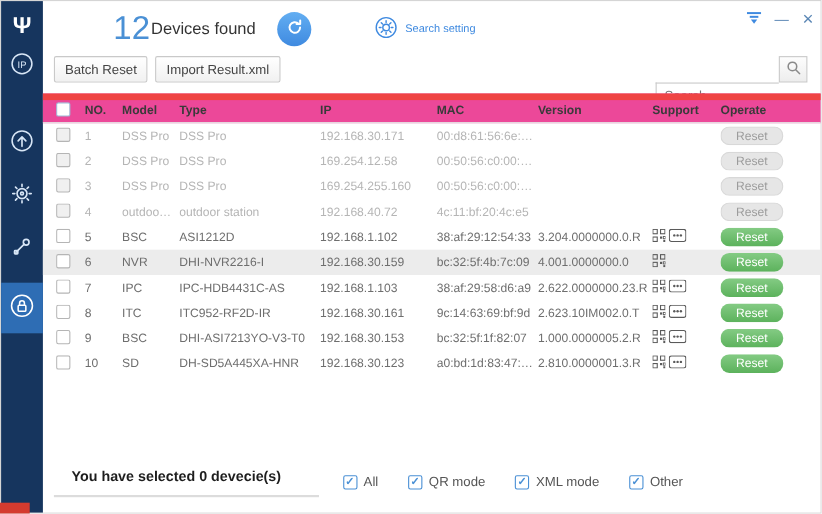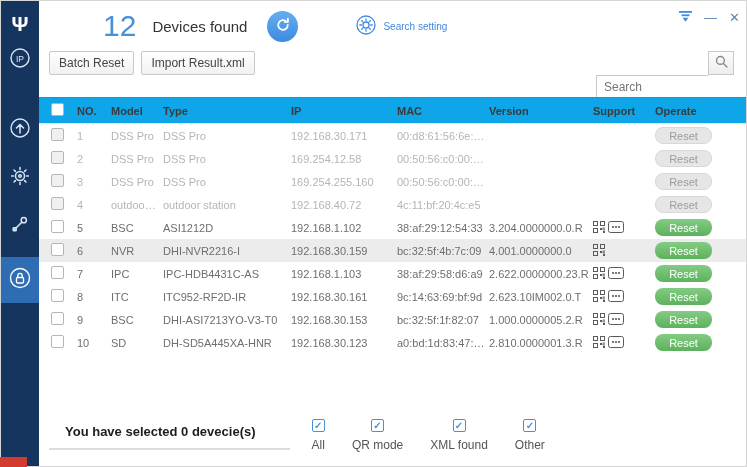--- a/index.html
+++ b/index.html
@@ -12,58 +12,58 @@
   .side-item { width:38px; height:34px; display:flex; align-items:center; justify-content:center; cursor:pointer; }
   .logo { height:38px; margin-top:4px; font-size:21px; font-weight:bold; color:#fff; }
   .mt-lg { margin-top:36px; } .mt-md { margin-top:14px; }
   .side-item.active { height:46px; background:#2e6db4; margin-top:14px; }
 
   
   .main { flex:1; display:flex; flex-direction:column; position:relative; }
 
   .topbar { height:50px; display:flex; align-items:center; position:relative; }
   .count { color:#4a90d5; font-size:30px; margin-left:64px;text-align:center; }
-  .found { font-size:15px; color:#333; margin-left:16px; }
+  .found { font-size:15px; color:#333; margin-left:1px; }
   .refresh-btn { width:31px; height:31px; border-radius:50%; border:none; cursor:pointer;
     background:linear-gradient(#63aef2,#3f8ae0); margin-left:20px; display:flex; align-items:center; justify-content:center; }
   .search-setting { margin-left:58px; display:flex; align-items:center; gap:7px; color:#3f8ae0; font-size:10px; cursor:pointer; }
   .win-controls { position:absolute; right:6px; top:10px; display:flex; align-items:center; gap:12px; }
   .win-btn { background:none; border:none; color:#5b87b5; font-size:13px; cursor:pointer; line-height:1; }
 
   .toolbar { height:34px; display:flex; align-items:flex-start; padding:0 12px 0 10px; gap:7px; }
   .tool-btn { font-family:inherit; font-size:12px; color:#444; padding:4px 9px; background:linear-gradient(#fff,#f1f1f1);
     border:1px solid #c9c9c9; border-radius:2px; cursor:pointer; }
   .search-box { margin-left:auto; display:flex; }
   .search-box input { width:112px; height:24px; border:1px solid #c9c9c9; border-right:none; font-size:12px; padding:0 7px; outline:none; font-family:inherit; color:#555;margin-top:24px; }
   .mag-btn { width:26px; height:24px; border:1px solid #c9c9c9; background:linear-gradient(#fdfdfd,#ededed); cursor:pointer; display:flex; align-items:center; justify-content:center; }
 
   .grid { display:grid; grid-template-columns:26px 34px 52px 128px 106px 92px 104px 62px 1fr; align-items:center; padding:0 8px 0 12px; }
-  .thead { background:#0ea5e9; height:27px; font-size:11px; font-weight:bold; color:#3a3a3a;
-    border-top:1px solid #ef4444; border-bottom:1px solid #e6e6e6;margin-top:12px; }
+  .thead { background:#ec4899; height:27px; font-size:11px; font-weight:bold; color:#3a3a3a;
+    border-top:6px solid #ef4444; border-bottom:1px solid #e6e6e6; }
   .trow { height:23px; font-size:11px; color:#6e6e6e; }
   .trow.hl { background:#ececec; }
   .trow.disabled { color:#b5b5b5; }
   .cell { overflow:hidden; white-space:nowrap; text-overflow:ellipsis; padding-right:4px; }
   .support { display:flex; gap:3px; align-items:center; }
 
   .cb { width:13px; height:13px; border:1px solid #b5b5b5; border-radius:2px; background:#fff; display:inline-block; cursor:pointer; }
   .trow.disabled .cb { background:#f0f0f0; }
   .cb.checked { border-color:#4a90d5; color:#4a90d5; }
   .cb.checked::after { content:"\2713"; display:block; text-align:center; font-size:10px; line-height:12px; font-weight:bold; }
   .thead .cb { border-color:#9db9d6; }
 
   .reset-btn { width:57px; height:17px; border:none; border-radius:8px; font-family:inherit; font-size:11px; line-height:16px;
     color:#fff; background:linear-gradient(#84cb84,#5cb25c); cursor:pointer; padding:0; }
   .reset-btn.off { background:#e6e6e6; color:#9c9c9c; border:1px solid #d8d8d8; cursor:default; }
 
   .footer { margin-top:auto; display:flex; align-items:center; padding:0 0 14px 10px; }
   .selected-wrap { border-bottom:2px solid #dcdcdc; padding:0 34px 8px 16px; }
   .selected-text { font-size:13px; font-weight:bold; color:#1d1d1d; }
   .filters { display:flex; gap:27px; margin-left:22px; }
-  .filter { display:flex; align-items:center; gap:6px; cursor:pointer;flex-direction:column; }
+  .filter { display:flex; align-items:center; gap:6px; cursor:pointer; }
   .flabel { font-size:12px; color:#555; }
 
   .taskbar-sliver { position:absolute; left:0; bottom:0; width:27px; height:10px; background:#d43b2f; }
 </style>
 </head>
 <body>
 
 <div class="app">
 
   <aside class="sidebar">
@@ -390,21 +390,21 @@
           <span class="filter">
             <span class="cb checked"></span>
             <span class="flabel">All</span>
           </span>
           <span class="filter">
             <span class="cb checked"></span>
             <span class="flabel">QR mode</span>
           </span>
           <span class="filter">
             <span class="cb checked"></span>
-            <span class="flabel">XML found</span>
+            <span class="flabel">XML mode</span>
           </span>
           <span class="filter">
             <span class="cb checked"></span>
             <span class="flabel">Other</span>
           </span>
         </div>
     </footer>
 
   </div>
 </div>

